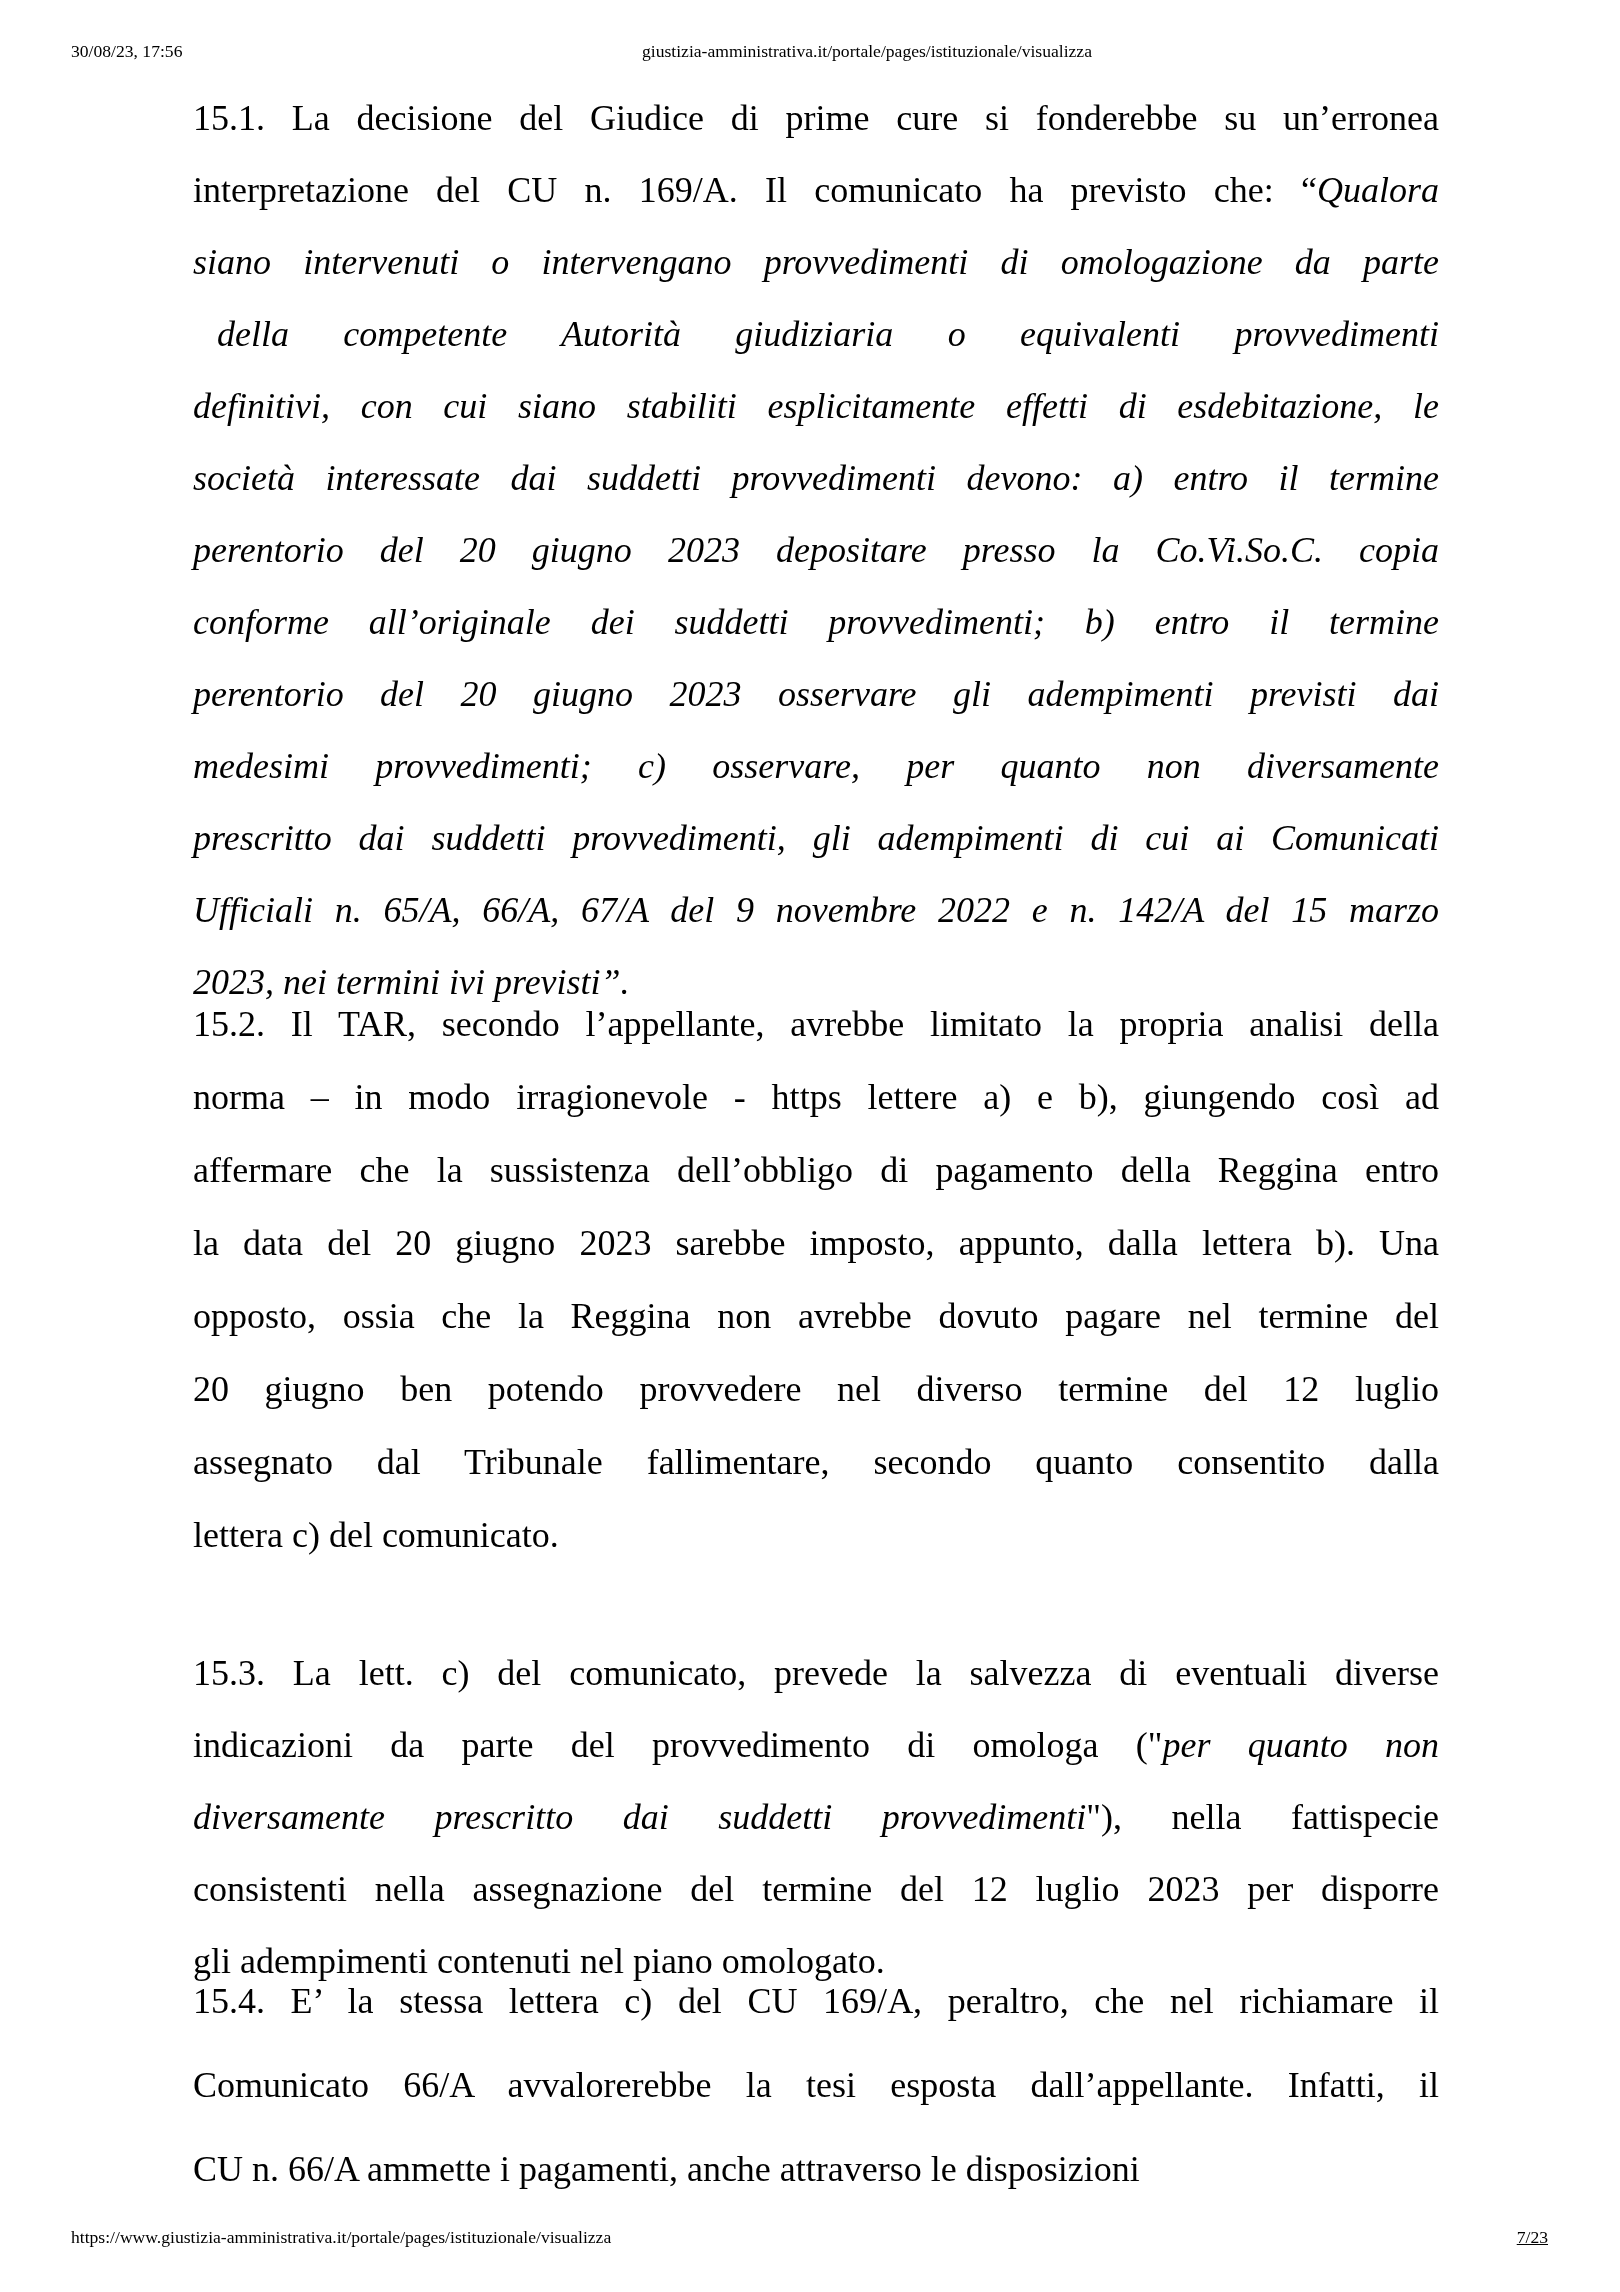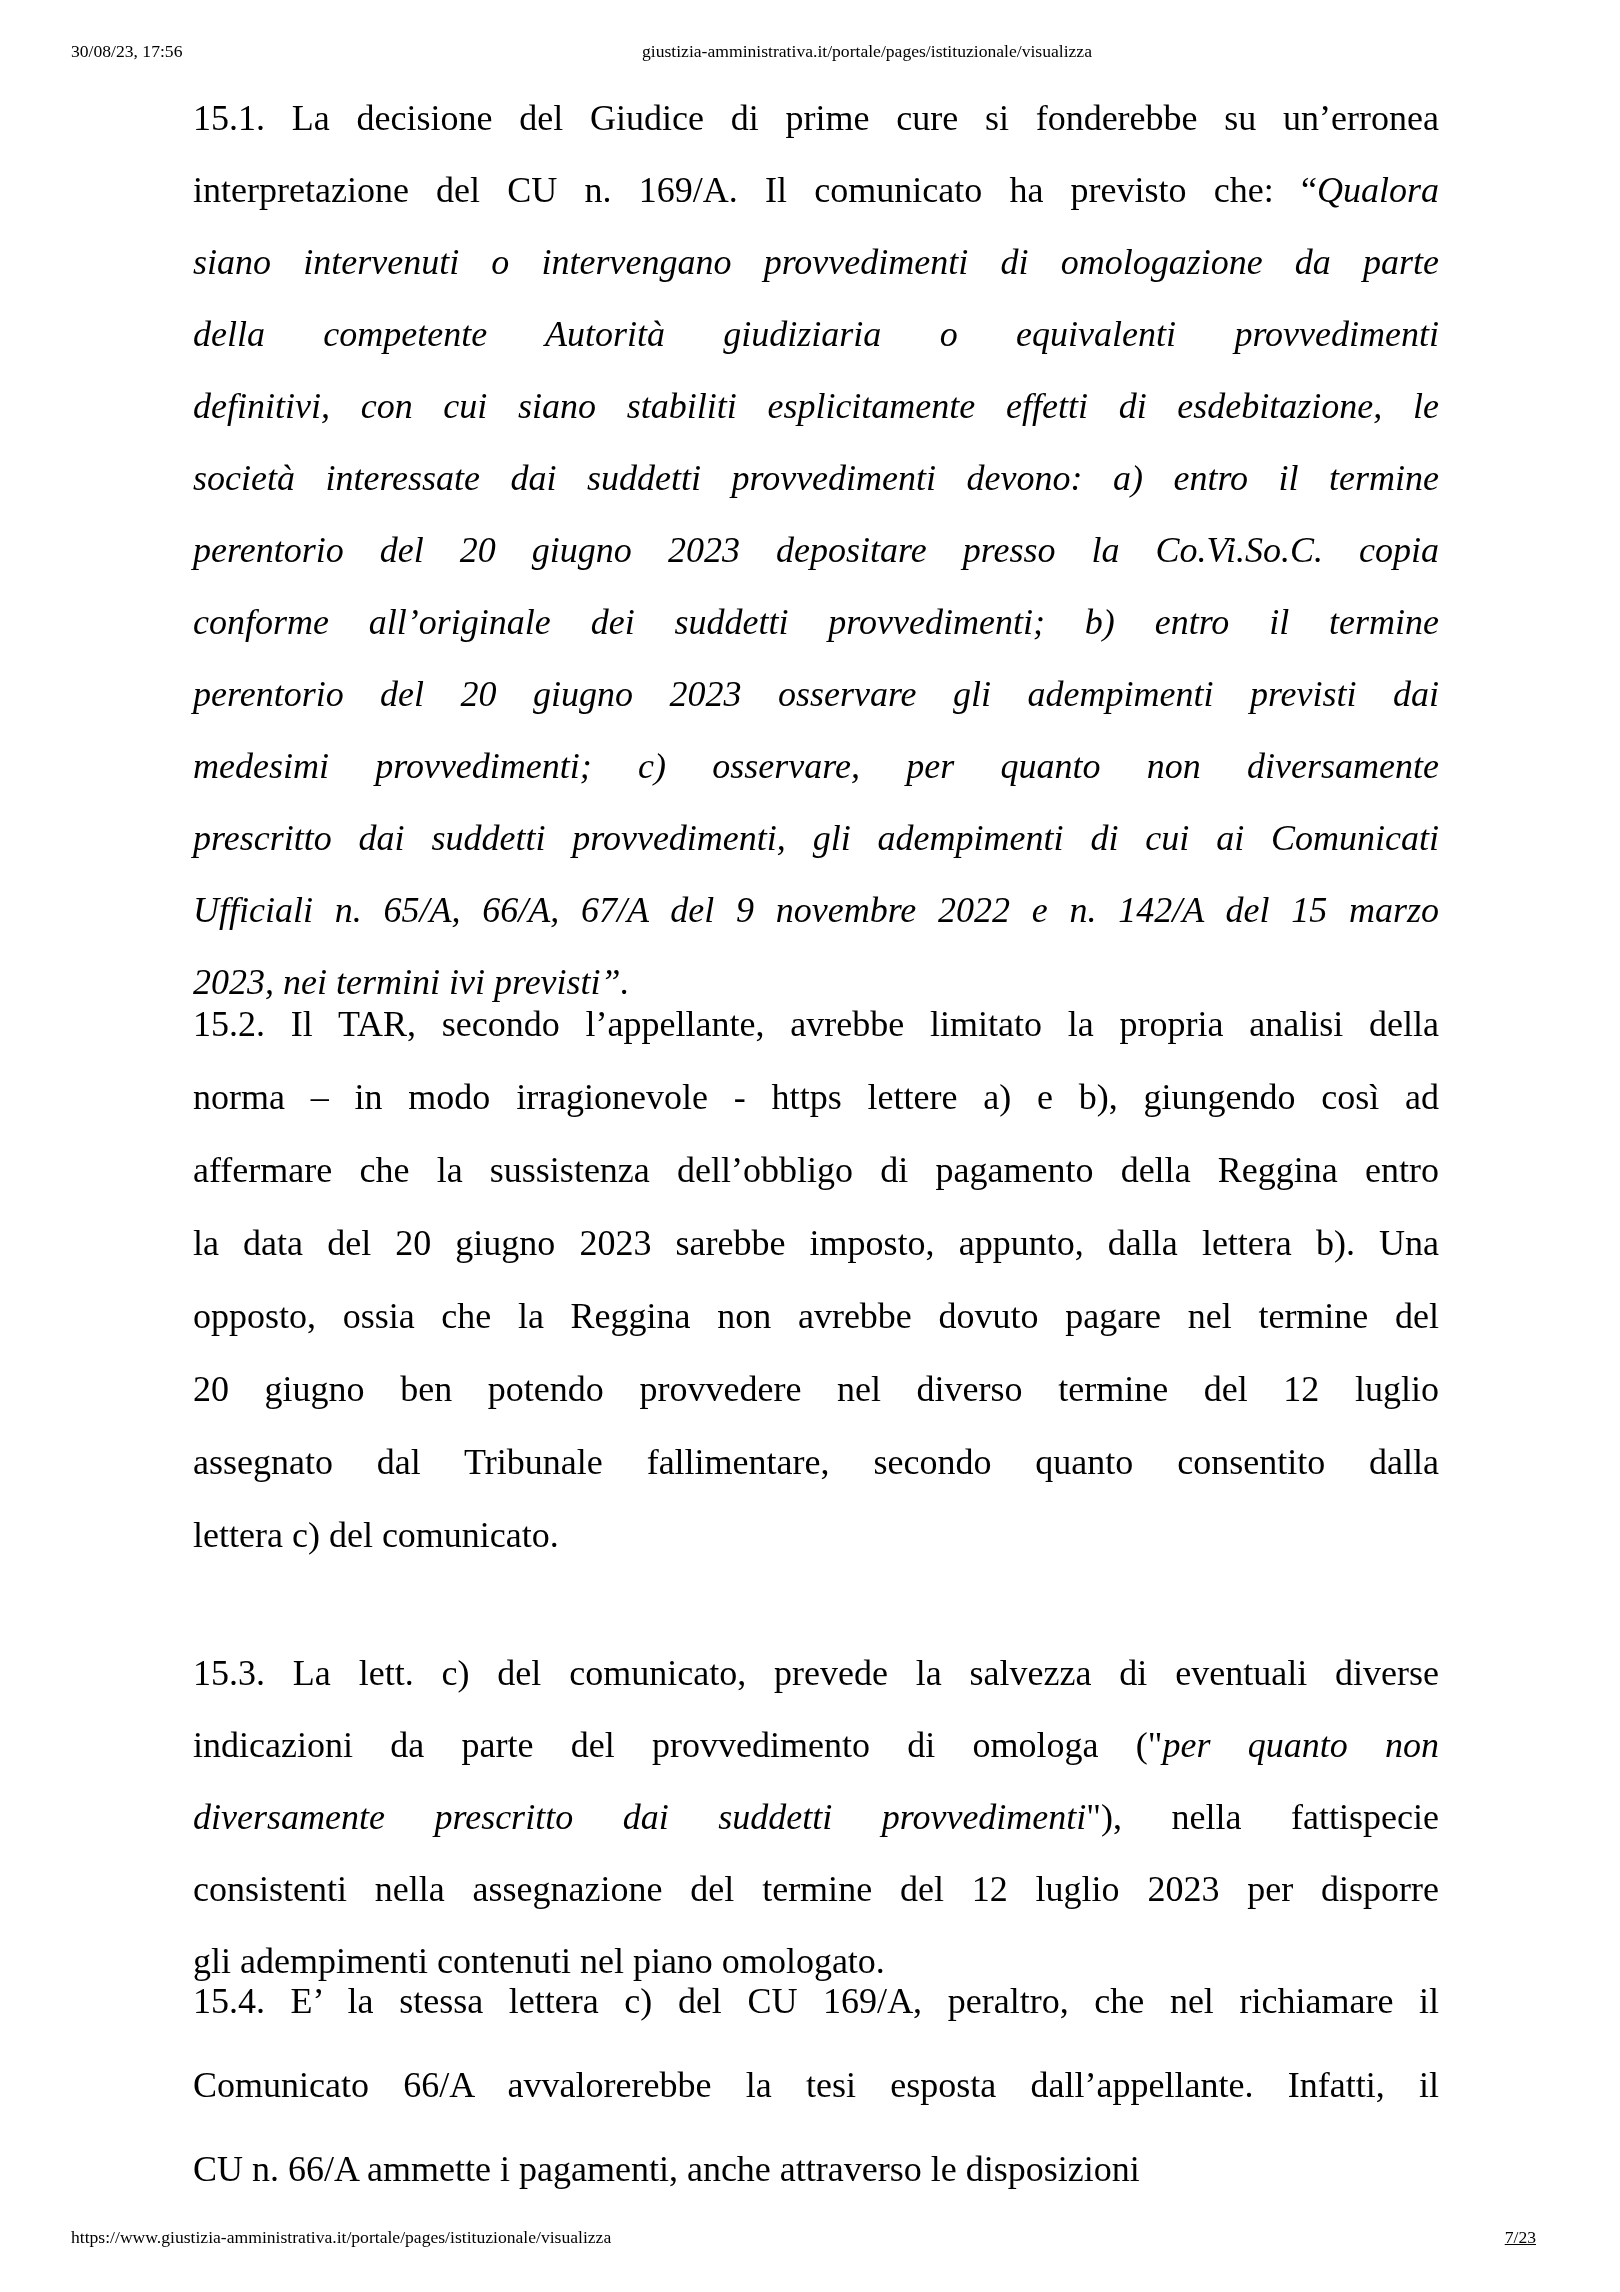--- a/index.html
+++ b/index.html
@@ -2,42 +2,42 @@
 <html><head>
 <meta charset="utf-8">
 <style>
   html, body { margin: 0; padding: 0; background: #ffffff; }
   body { width: 1620px; height: 2293px; position: relative; overflow: hidden;
          font-family: "Liberation Serif", "DejaVu Serif", serif; color: #000; }
   .hdr { position: absolute; font-size: 17.6px; line-height: 21.6px; white-space: nowrap; }
   #hdr-date { left: 71px; top: 41px; }
   #hdr-url  { left: 642px; top: 41px; }
   #ftr-url  { left: 71px; top: 2227px; }
-  #ftr-page { right: 84px; top: 2227px; text-decoration: underline; }
+  #ftr-page { right: 72px; top: 2227px; text-decoration: underline; }
   .para { position: absolute; left: 193px; width: 1246px; font-size: 36px; }
   .line { display: block; white-space: nowrap; text-align: justify; text-align-last: justify; }
   .line.last { text-align-last: left; }
   .line .seg.it { font-style: italic; }
   #p1 { top: 82px; }   .p1 .line { height: 72px; line-height: 72px; }
   #p2 { top: 988px; } .p2 .line { height: 73px; line-height: 73px; }
   #p3 { top: 1637px; } .p3 .line { height: 72px; line-height: 72px; }
   #p4 { top: 1959px; } .p4 .line { height: 84px; line-height: 84px; }
 </style>
 </head>
 <body>
 
 <div class="hdr" id="hdr-date">30/08/23, 17:56</div>
 <div class="hdr" id="hdr-url">giustizia-amministrativa.it/portale/pages/istituzionale/visualizza</div>
 
 <div>
   <div class="para p1" id="p1">
       <span class="line" style="display: block;"><span style="white-space: nowrap; word-spacing: 0px;"><span class="seg">15.1. La decisione del Giudice di prime cure si fonderebbe su un’erronea</span></span></span>
       <span class="line" style="display: block;"><span style="white-space: nowrap; word-spacing: 0px;"><span class="seg">interpretazione del CU n. 169/A. Il comunicato ha previsto che: “</span><span class="seg it">Qualora</span></span></span>
       <span class="line" style="display: block;"><span style="white-space: nowrap; word-spacing: 0px;"><span class="seg it">siano intervenuti o intervengano provvedimenti di omologazione da parte</span></span></span>
-      <span class="line" style="display: block;"><span style="white-space: nowrap; word-spacing: 0px;"><span class="seg it">della competente Autorità giudiziaria o equivalenti provvedimenti</span></span></span>
+      <span class="line" style="display: block;"><span style="white-space: nowrap; word-spacing: 0px; margin-left: 24px;"><span class="seg it">della competente Autorità giudiziaria o equivalenti provvedimenti</span></span></span>
       <span class="line" style="display: block;"><span style="white-space: nowrap; word-spacing: 0px;"><span class="seg it">definitivi, con cui siano stabiliti esplicitamente effetti di esdebitazione, le</span></span></span>
       <span class="line" style="display: block;"><span style="white-space: nowrap; word-spacing: 0px;"><span class="seg it">società interessate dai suddetti provvedimenti devono: a) entro il termine</span></span></span>
       <span class="line" style="display: block;"><span style="white-space: nowrap; word-spacing: 0px;"><span class="seg it">perentorio del 20 giugno 2023 depositare presso la Co.Vi.So.C. copia</span></span></span>
       <span class="line" style="display: block;"><span style="white-space: nowrap; word-spacing: 0px;"><span class="seg it">conforme all’originale dei suddetti provvedimenti; b) entro il termine</span></span></span>
       <span class="line" style="display: block;"><span style="white-space: nowrap; word-spacing: 0px;"><span class="seg it">perentorio del 20 giugno 2023 osservare gli adempimenti previsti dai</span></span></span>
       <span class="line" style="display: block;"><span style="white-space: nowrap; word-spacing: 0px;"><span class="seg it">medesimi provvedimenti; c) osservare, per quanto non diversamente</span></span></span>
       <span class="line" style="display: block;"><span style="white-space: nowrap; word-spacing: 0px;"><span class="seg it">prescritto dai suddetti provvedimenti, gli adempimenti di cui ai Comunicati</span></span></span>
       <span class="line" style="display: block;"><span style="white-space: nowrap; word-spacing: 0px;"><span class="seg it">Ufficiali n. 65/A, 66/A, 67/A del 9 novembre 2022 e n. 142/A del 15 marzo</span></span></span>
       <span class="line last" style="display: block;"><span style="white-space: nowrap;"><span class="seg it">2023, nei termini ivi previsti”.</span></span></span>
     </div>

